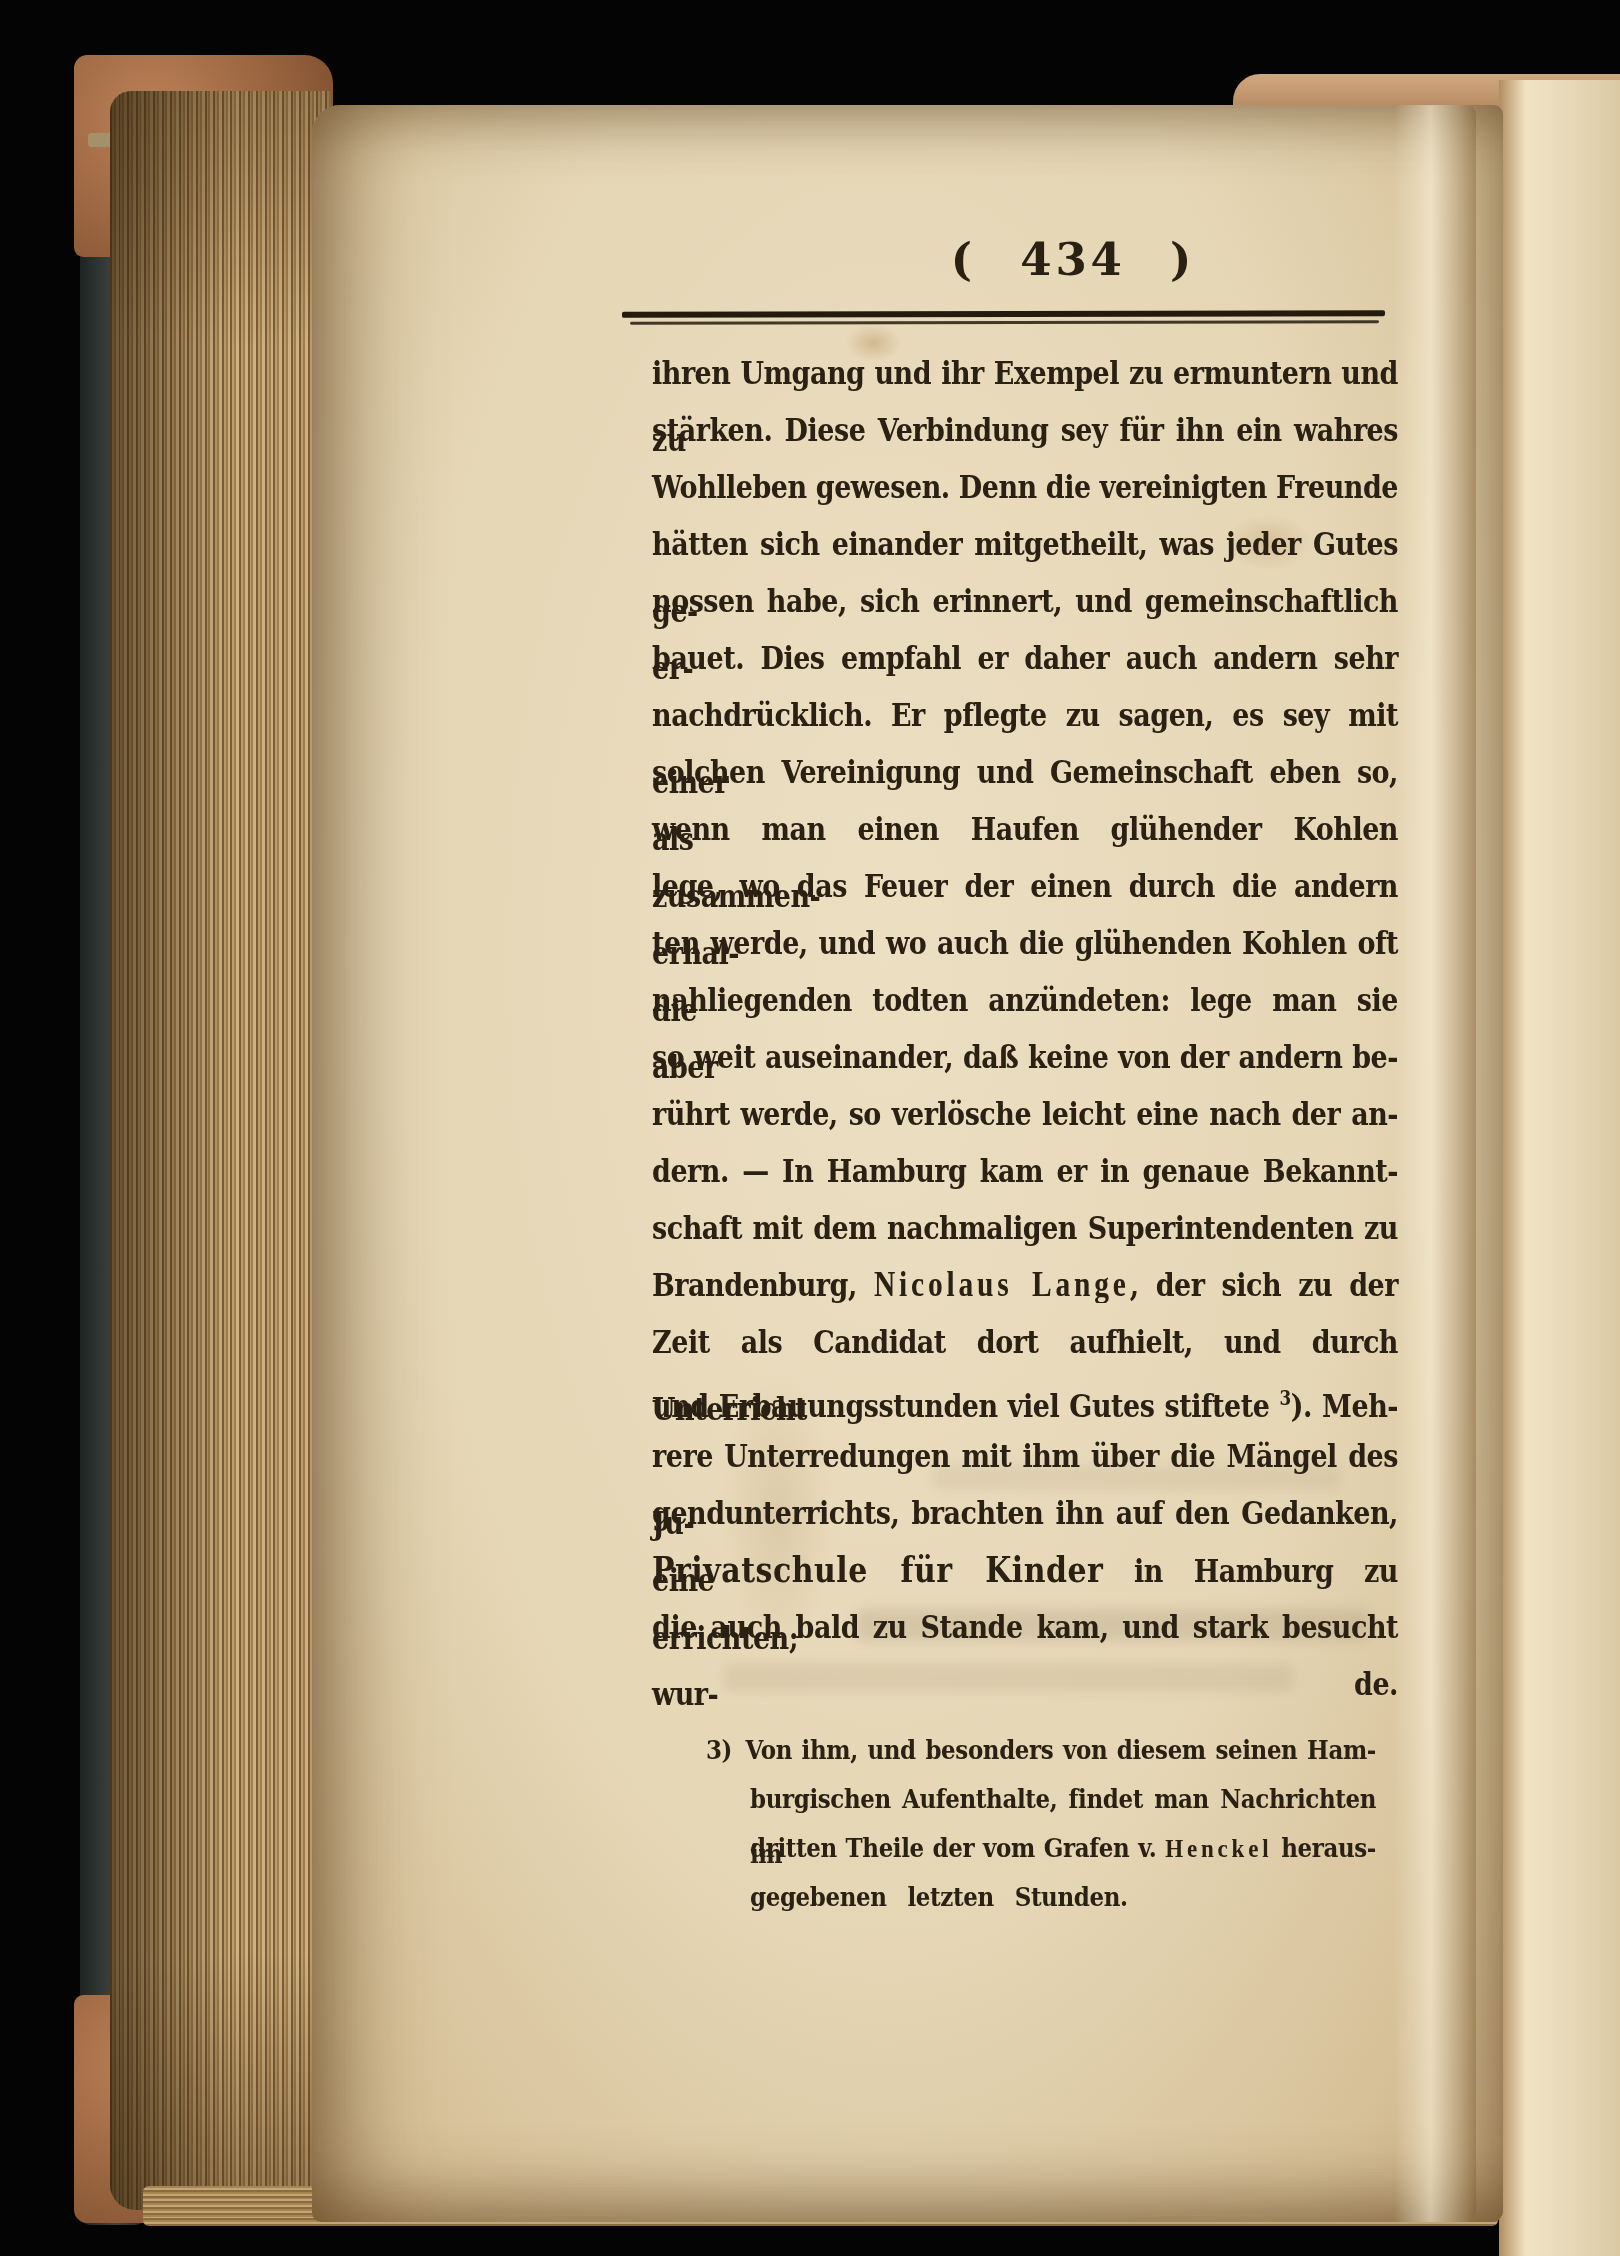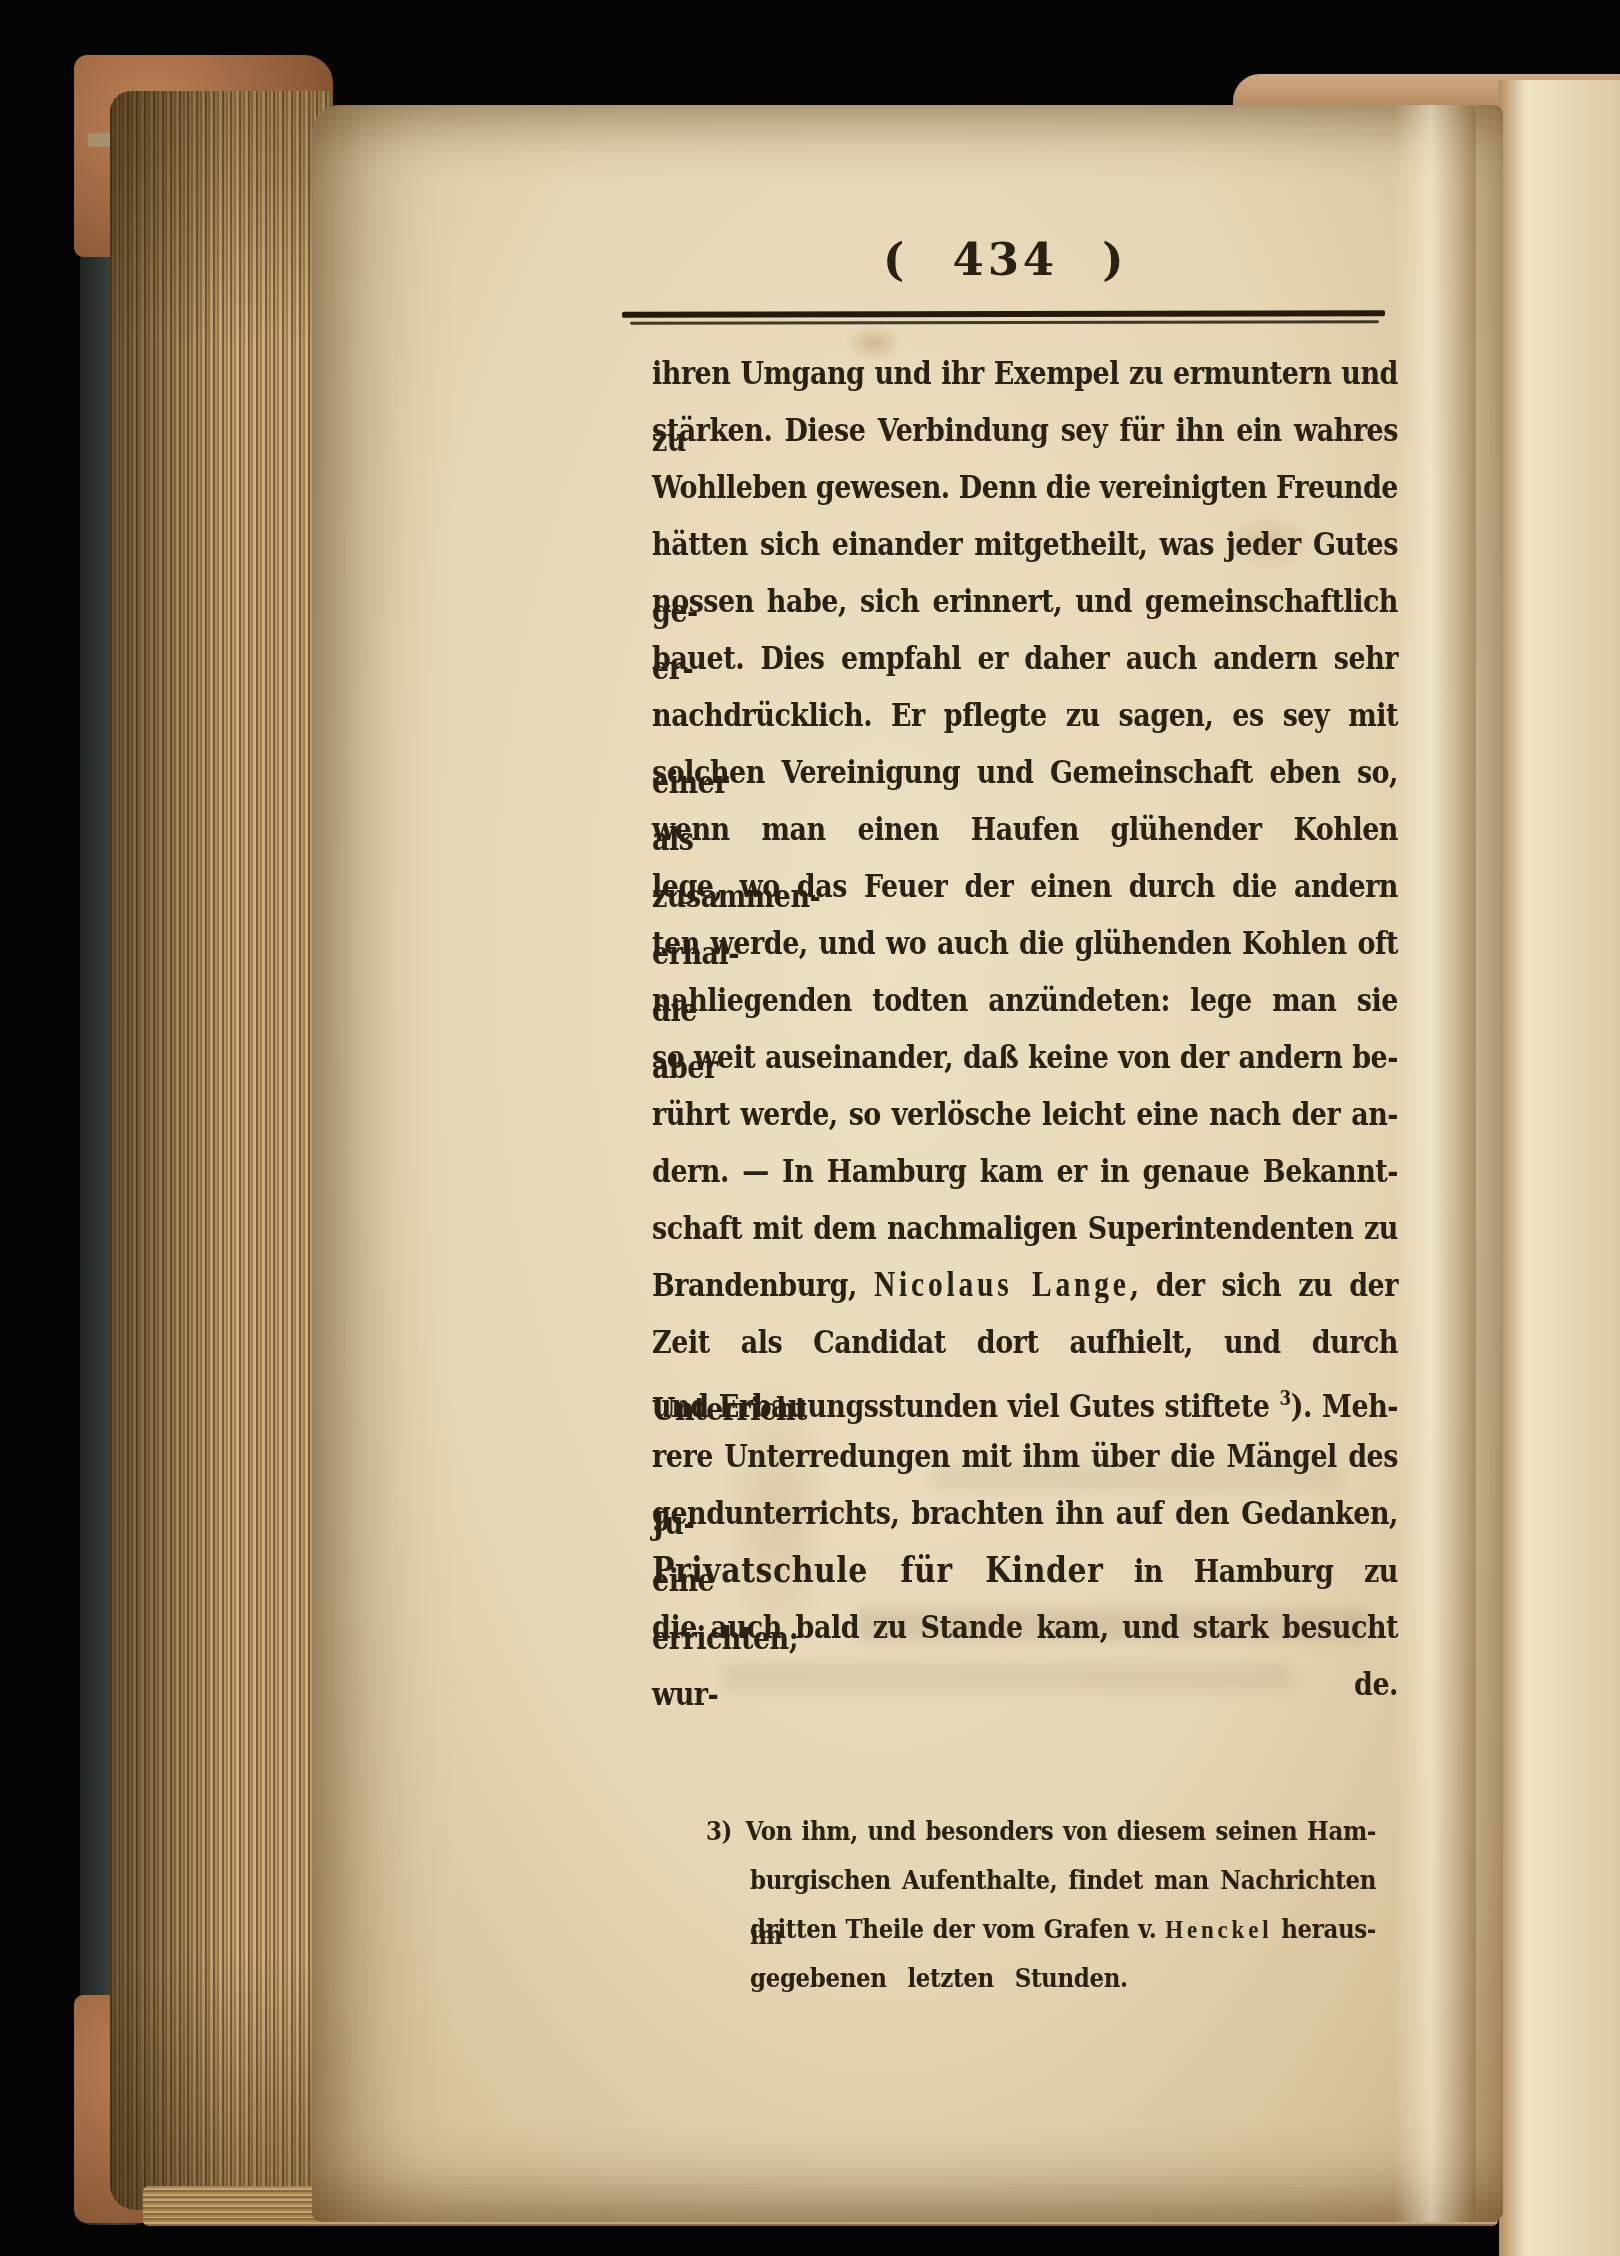--- a/index.html
+++ b/index.html
@@ -52,36 +52,36 @@
   .stain.s1{left:533px;top:219px;width:57px;height:38px;background:radial-gradient(rgba(150,100,40,.28),rgba(150,100,40,0) 70%);}
   .stain.s2{left:913px;top:409px;width:86px;height:57px;background:radial-gradient(rgba(160,110,50,.22),rgba(160,110,50,0) 70%);}
   .stain.s4{left:409px;top:1265px;width:114px;height:285px;background:radial-gradient(rgba(130,90,40,.12),rgba(130,90,40,0) 70%);}
   .ghost{position:absolute;background:rgba(105,85,55,.14);filter:blur(5.7px);border-radius:7.6px;}
   .g1{left:856px;top:1609px;width:514px;height:32px;}
   .g2{left:723px;top:1663px;width:571px;height:28.5px;opacity:.7;}
   .g3{left:932px;top:1465px;width:409px;height:25px;opacity:.6;}
 
   
   .ink{color:#2a2013;}
-  .pagenum{position:absolute;left:883px;top:226px;width:380px;
+  .pagenum{position:absolute;left:883px;top:226px;width:380px;text-align:center;
     font-size:45px;font-weight:700;letter-spacing:3.8px;word-spacing:25px;line-height:67px;}
   .rule{position:absolute;background:#241b0e;border-radius:1.9px;}
   .rule1{left:622px;top:311px;width:763px;height:5.7px;transform:rotate(-.12deg);}
   .rule2{left:630px;top:321px;width:749px;height:2.9px;opacity:.85;transform:rotate(-.12deg);}
 
   .body-text{position:absolute;left:652px;top:344px;width:746px;
     font-size:27px;font-weight:700;letter-spacing:-0.5px;}
   .bline{height:57px;line-height:57px;text-align:justify;text-align-last:justify;
     transform:scaleY(1.18);white-space:normal;}
   .bline.lastline{text-align-last:right;}
   .antiqua{font-family:"Liberation Serif",serif;font-weight:600;letter-spacing:3.8px;font-size:29.5px;}
   .emph{font-size:30px;letter-spacing:0.5px;}
   .sup{vertical-align:super;font-size:.62em;}
 
-  .footnote{position:absolute;left:706px;top:1806px;width:670px;
+  .footnote{position:absolute;left:706px;top:1725px;width:670px;
     font-size:23px;font-weight:700;letter-spacing:-0.4px;}
   .fline{height:49px;line-height:49px;text-align:justify;text-align-last:justify;transform:scaleY(1.12);}
   .fline.indent{padding-left:44px;}
   .fline.flast{text-align-last:left;word-spacing:13.3px;}
   .fmarker{padding-right:13.3px;}
   .spaced{letter-spacing:3.8px;font-family:"Liberation Serif",serif;}
 </style>
 </head>
 <body>
 

